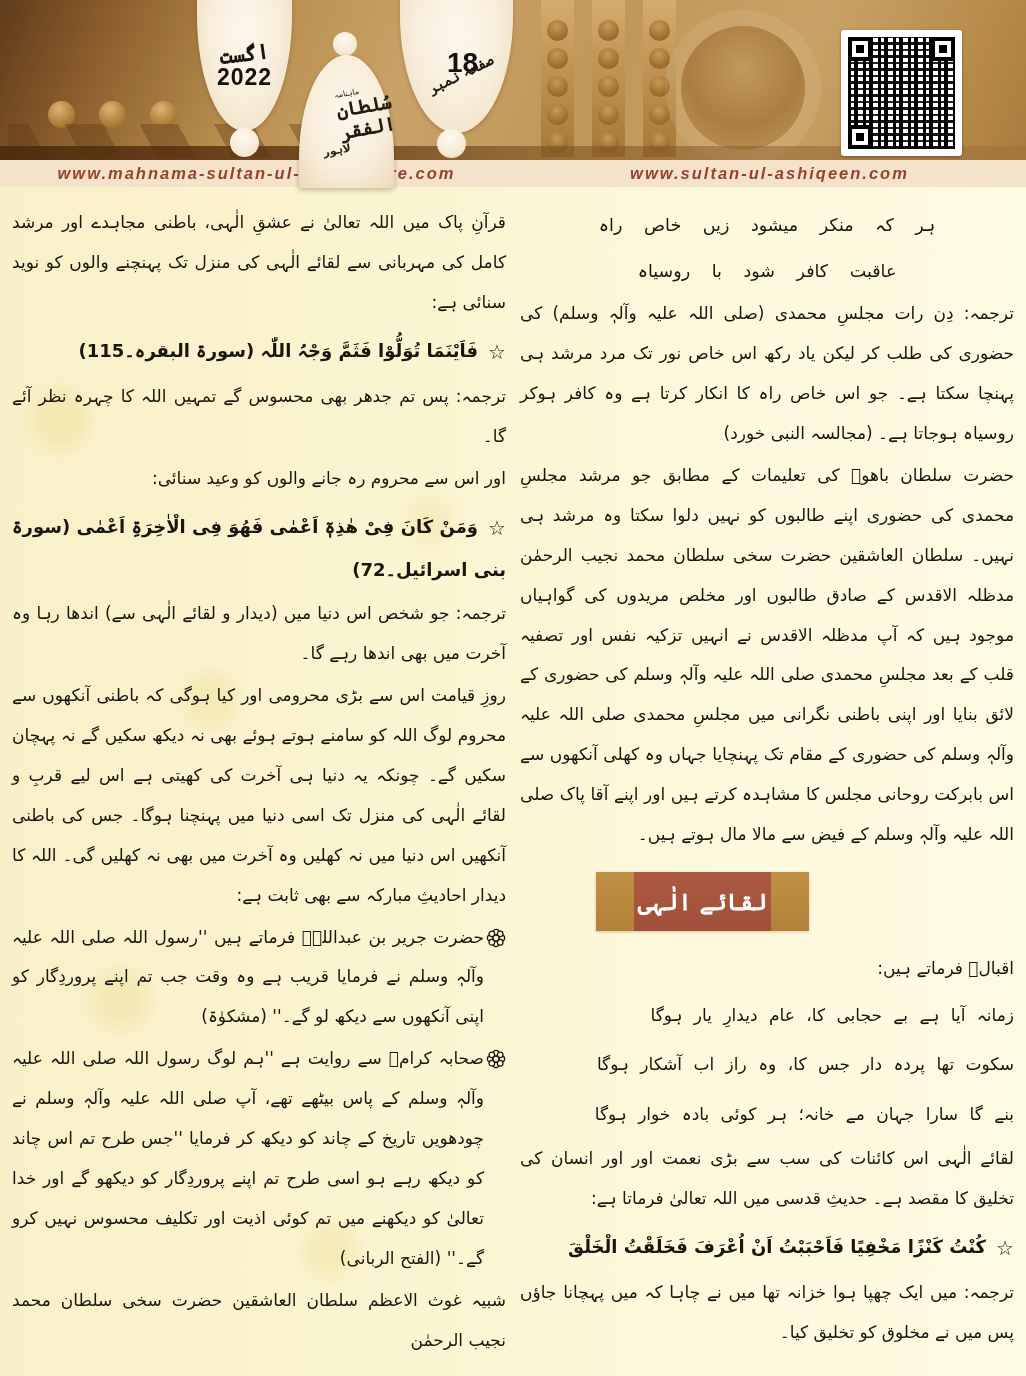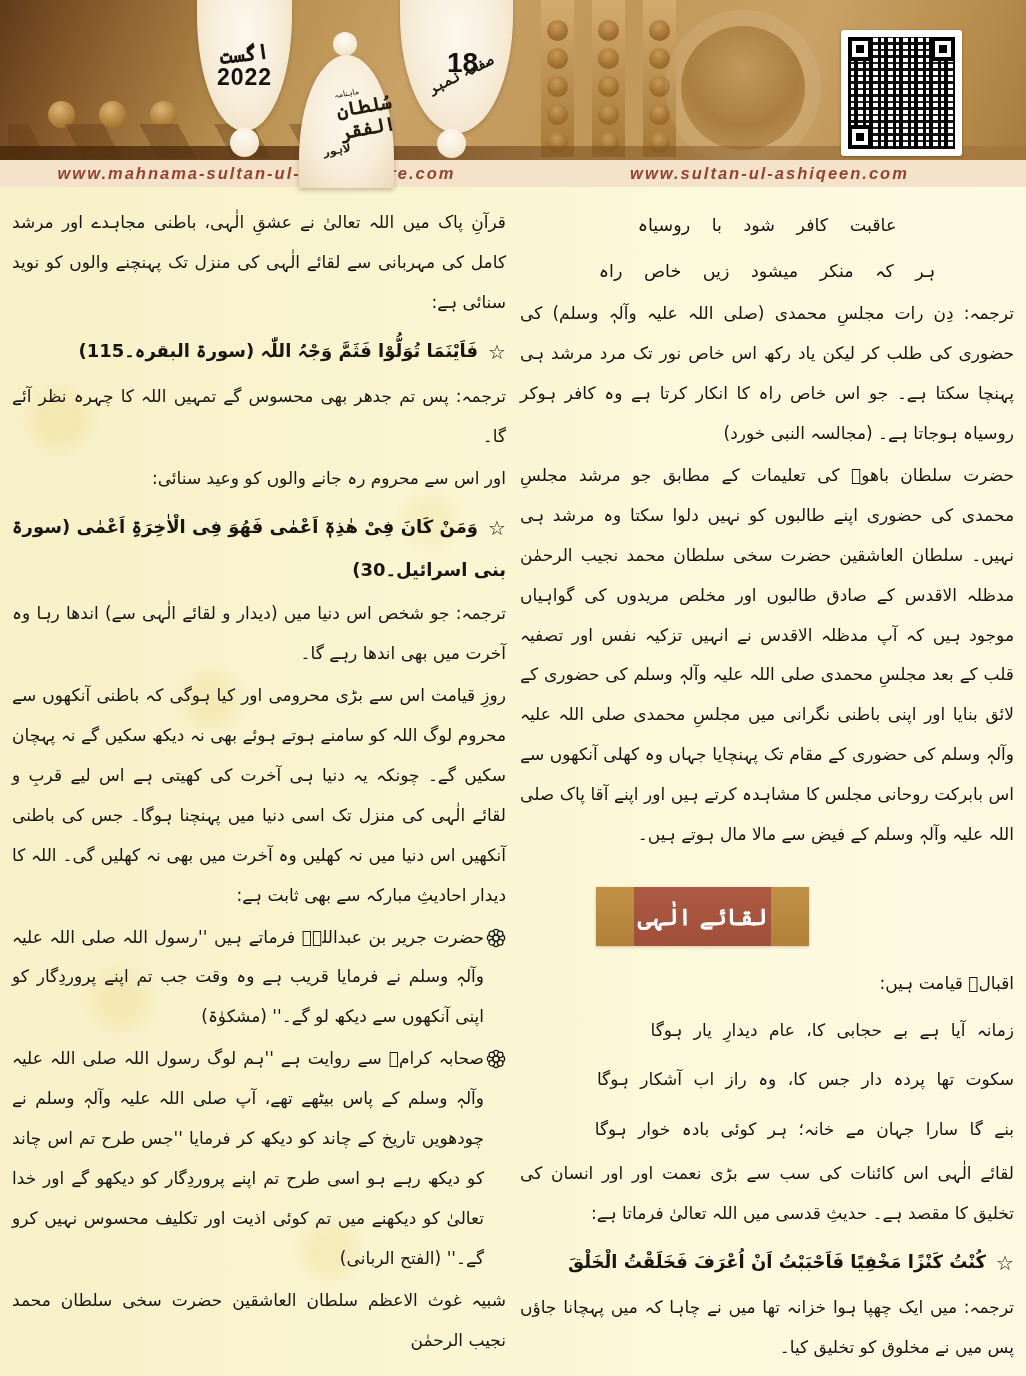--- a/index.html
+++ b/index.html
@@ -92,21 +92,21 @@
   .col{width:494px;font-size:17px;line-height:2.35;text-align:justify;}
   .para{margin:0 0 2px 0;}
   .couplet-line{text-align:center;word-spacing:16px;line-height:2.6;font-size:17.5px;}
   .poem-line{text-align:right;word-spacing:6px;line-height:2.9;font-size:17px;}
   .verse{font-weight:bold;font-size:18px;line-height:2.3;margin:4px 0;}
   .bullet-star{display:inline-block;font-size:20px;margin-left:10px;transform:translateY(2px);}
   .hadith{display:flex;align-items:flex-start;gap:2px;margin:2px 0;}
   .rosette{flex:0 0 auto;margin-top:10px;}
   .hadith-text{flex:1;}
   
-  .heading-box{width:213px;height:59px;margin:32px 205px 18px 0;background:linear-gradient(180deg,#c09145,#b2813a);
+  .heading-box{width:213px;height:59px;margin:17px 205px 18px 0;background:linear-gradient(180deg,#c09145,#b2813a);
     display:flex;align-items:center;justify-content:center;box-shadow:0 1px 3px rgba(90,50,10,.25);}
   .heading-inner{width:137px;height:100%;background:linear-gradient(180deg,#ad5a43,#a04f3a);
     display:flex;align-items:center;justify-content:center;}
   .heading-inner span{color:#fff;font-size:23px;font-weight:bold;font-family:"DejaVu Serif", serif;}
 </style>
 </head>
 <body>
 
 <div class="canvas">
 
@@ -168,51 +168,51 @@
 
   <div class="dome dome-page">
     <div class="page-num">18</div>
     <div class="page-label">صفحہ نمبر</div>
   </div>
   <div class="dome-tip tip-page"></div>
 
   <div class="content">
 
     <div class="col">
+      <div class="couplet-line">ہر کہ منکر میشود زیں خاص راہ</div>
       <div class="couplet-line">عاقبت کافر شود با روسیاہ</div>
-      <div class="couplet-line">ہر کہ منکر میشود زیں خاص راہ</div>
       <p class="para">ترجمہ: دِن رات مجلسِ محمدی (صلی اللہ علیہ وآلہٖ وسلم) کی حضوری کی طلب کر لیکن یاد رکھ اس خاص نور تک مرد مرشد ہی پہنچا سکتا ہے۔ جو اس خاص راہ کا انکار کرتا ہے وہ کافر ہوکر روسیاہ ہوجاتا ہے۔ (مجالسہ النبی خورد)</p>
       <p class="para">حضرت سلطان باھوؒ کی تعلیمات کے مطابق جو مرشد مجلسِ محمدی کی حضوری اپنے طالبوں کو نہیں دلوا سکتا وہ مرشد ہی نہیں۔ سلطان العاشقین حضرت سخی سلطان محمد نجیب الرحمٰن مدظلہ الاقدس کے صادق طالبوں اور مخلص مریدوں کی گواہیاں موجود ہیں کہ آپ مدظلہ الاقدس نے انہیں تزکیہ نفس اور تصفیہ قلب کے بعد مجلسِ محمدی صلی اللہ علیہ وآلہٖ وسلم کی حضوری کے لائق بنایا اور اپنی باطنی نگرانی میں مجلسِ محمدی صلی اللہ علیہ وآلہٖ وسلم کی حضوری کے مقام تک پہنچایا جہاں وہ کھلی آنکھوں سے اس بابرکت روحانی مجلس کا مشاہدہ کرتے ہیں اور اپنے آقا پاک صلی اللہ علیہ وآلہٖ وسلم کے فیض سے مالا مال ہوتے ہیں۔</p>
 
       <div class="heading-box">
         <div class="heading-inner">
           <span>لقائے الٰہی</span>
         </div>
       </div>
 
-      <p class="para">اقبالؒ قیامت ہیں:</p>
+      <p class="para">اقبالؒ فرماتے ہیں:</p>
       <div class="poem-line">زمانہ آیا ہے بے حجابی کا، عام دیدارِ یار ہوگا</div>
       <div class="poem-line">سکوت تھا پردہ دار جس کا، وہ راز اب آشکار ہوگا</div>
       <div class="poem-line">بنے گا سارا جہان مے خانہ؛ ہر کوئی بادہ خوار ہوگا</div>
       <p class="para">لقائے الٰہی اس کائنات کی سب سے بڑی نعمت اور اور انسان کی تخلیق کا مقصد ہے۔ حدیثِ قدسی میں اللہ تعالیٰ فرماتا ہے:</p>
       <div class="verse">
         <span class="bullet-star">☆</span><span>کُنْتُ کَنْزًا مَخْفِیًا فَاَحْبَبْتُ اَنْ اُعْرَفَ فَخَلَقْتُ الْخَلْقَ</span>
       </div>
       <p class="para">ترجمہ: میں ایک چھپا ہوا خزانہ تھا میں نے چاہا کہ میں پہچانا جاؤں پس میں نے مخلوق کو تخلیق کیا۔</p>
     </div>
 
     <div class="col">
       <p class="para">قرآنِ پاک میں اللہ تعالیٰ نے عشقِ الٰہی، باطنی مجاہدے اور مرشد کامل کی مہربانی سے لقائے الٰہی کی منزل تک پہنچنے والوں کو نوید سنائی ہے:</p>
       <div class="verse">
         <span class="bullet-star">☆</span><span>فَاَیْنَمَا تُوَلُّوْا فَثَمَّ وَجْہُ اللّٰہ (سورۃ البقرہ۔115)</span>
       </div>
       <p class="para">ترجمہ: پس تم جدھر بھی محسوس گے تمہیں اللہ کا چہرہ نظر آئے گا۔</p>
       <p class="para">اور اس سے محروم رہ جانے والوں کو وعید سنائی:</p>
       <div class="verse">
-        <span class="bullet-star">☆</span><span>وَمَنْ کَانَ فِیْ ھٰذِہٖٓ اَعْمٰی فَھُوَ فِی الْاٰخِرَۃِ اَعْمٰی (سورۃ بنی اسرائیل۔30)</span>
+        <span class="bullet-star">☆</span><span>وَمَنْ کَانَ فِیْ ھٰذِہٖٓ اَعْمٰی فَھُوَ فِی الْاٰخِرَۃِ اَعْمٰی (سورۃ بنی اسرائیل۔72)</span>
       </div>
       <p class="para">ترجمہ: جو شخص اس دنیا میں (دیدار و لقائے الٰہی سے) اندھا رہا وہ آخرت میں بھی اندھا رہے گا۔</p>
       <p class="para">روزِ قیامت اس سے بڑی محرومی اور کیا ہوگی کہ باطنی آنکھوں سے محروم لوگ اللہ کو سامنے ہوتے ہوئے بھی نہ دیکھ سکیں گے نہ پہچان سکیں گے۔ چونکہ یہ دنیا ہی آخرت کی کھیتی ہے اس لیے قربِ و لقائے الٰہی کی منزل تک اسی دنیا میں پہنچنا ہوگا۔ جس کی باطنی آنکھیں اس دنیا میں نہ کھلیں وہ آخرت میں بھی نہ کھلیں گی۔ اللہ کا دیدار احادیثِ مبارکہ سے بھی ثابت ہے:</p>
 
       <div class="hadith">
         <svg class="rosette" width="20" height="20" viewBox="0 0 24 24">
           <g fill="#fdf8da" stroke="#1a1510" stroke-width="1.5">
             <circle cx="12" cy="5" r="3.4"></circle>
               <circle cx="12" cy="19" r="3.4"></circle>
               <circle cx="5" cy="12" r="3.4"></circle>

